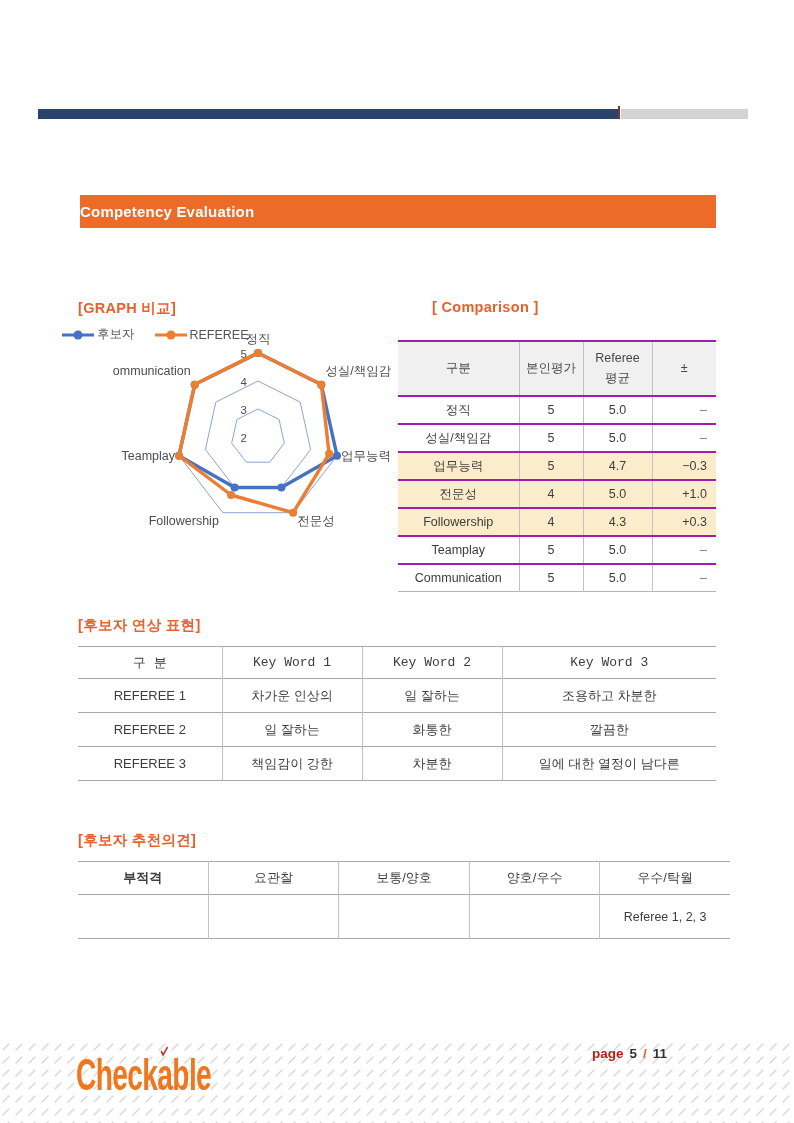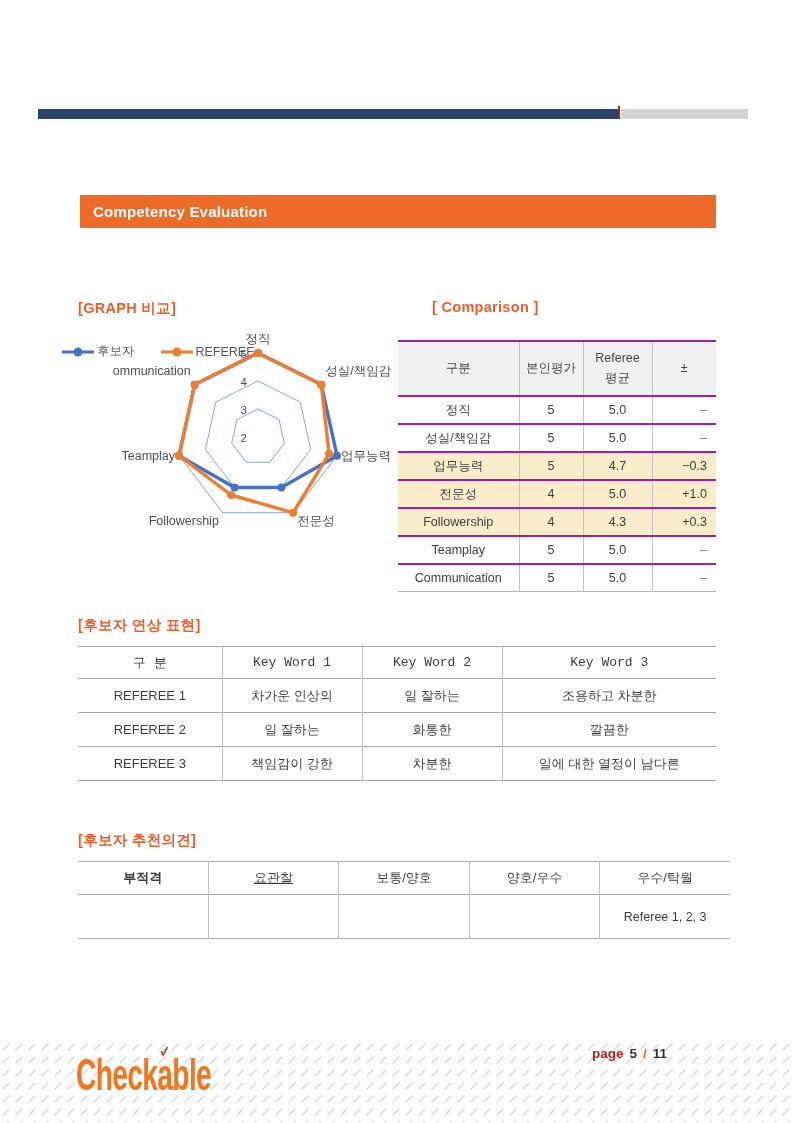--- a/index.html
+++ b/index.html
@@ -7,27 +7,27 @@
         font-family:"Liberation Sans",sans-serif;overflow:hidden;}
   .abs{position:absolute;}
 
   
   .bar-navy{left:38px;top:109px;width:580px;height:10px;background:#2A436B;}
   .bar-sep{left:618px;top:106px;width:2px;height:13px;background:#7D3627;}
   .bar-gray{left:621px;top:109px;width:127px;height:10px;background:#D3D3D3;}
 
   
   .banner{left:80px;top:195px;width:636px;height:33px;background:#EC6B29;color:#ffffff;
-          font-size:15px;font-weight:bold;line-height:33px;padding-left:13px;
+          font-size:15px;font-weight:bold;line-height:33px;
           box-sizing:border-box;letter-spacing:.2px;}
 
   .sec-title{color:#E8612C;font-weight:bold;font-size:14.5px;letter-spacing:.3px;}
 
   
-  .legend{left:62px;top:343px;display:flex;align-items:center;gap:26px;}
+  .legend{left:62px;top:326px;display:flex;align-items:center;gap:20px;}
   .legend-item{display:flex;align-items:center;gap:3px;font-size:12.5px;color:#555555;}
 
   
   table{border-collapse:collapse;table-layout:fixed;}
   td,th{font-weight:normal;color:#3d3d3d;text-align:center;overflow:hidden;white-space:nowrap;}
 
   
   .cmp{left:398px;top:340px;width:318px;}
   .cmp th{background:#F0F0F0;height:51px;font-size:12.5px;color:#474747;white-space:pre-line;line-height:1.55;}
   .cmp td{height:24px;font-size:12.5px;}
@@ -218,21 +218,21 @@
           <td>일에 대한 열정이 남다른</td>
         </tr>
       </tbody>
   </table>
 
   <div class="abs sec-title" style="left:78px;top:831px;">[후보자  추천의견]</div>
   <table class="abs rc">
     <thead>
         <tr>
           <th style="width: 127.6px; font-weight: bold;">부적격</th>
-          <th style="width: 127.6px; text-decoration: underline;">요관찰</th>
+          <th style="width: 127.6px;">요관찰</th>
           <th style="width: 127.6px;">보통/양호</th>
           <th style="width: 127.6px;">양호/우수</th>
           <th style="width: 127.6px;">우수/탁월</th>
         </tr>
       </thead>
     <tbody>
         <tr>
           <td></td>
           <td></td>
           <td></td>

